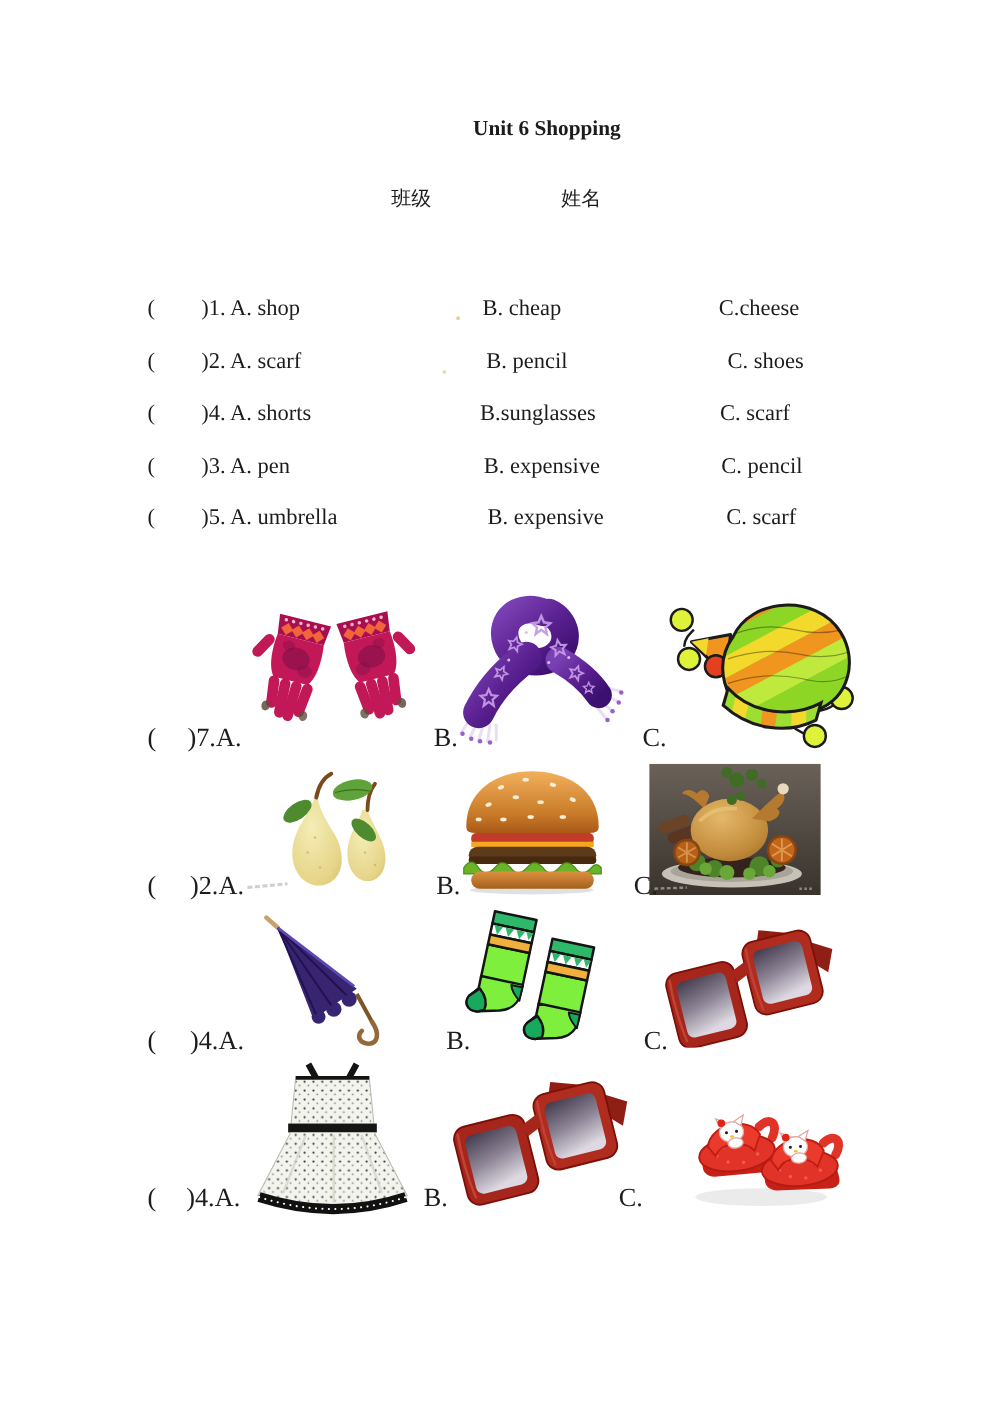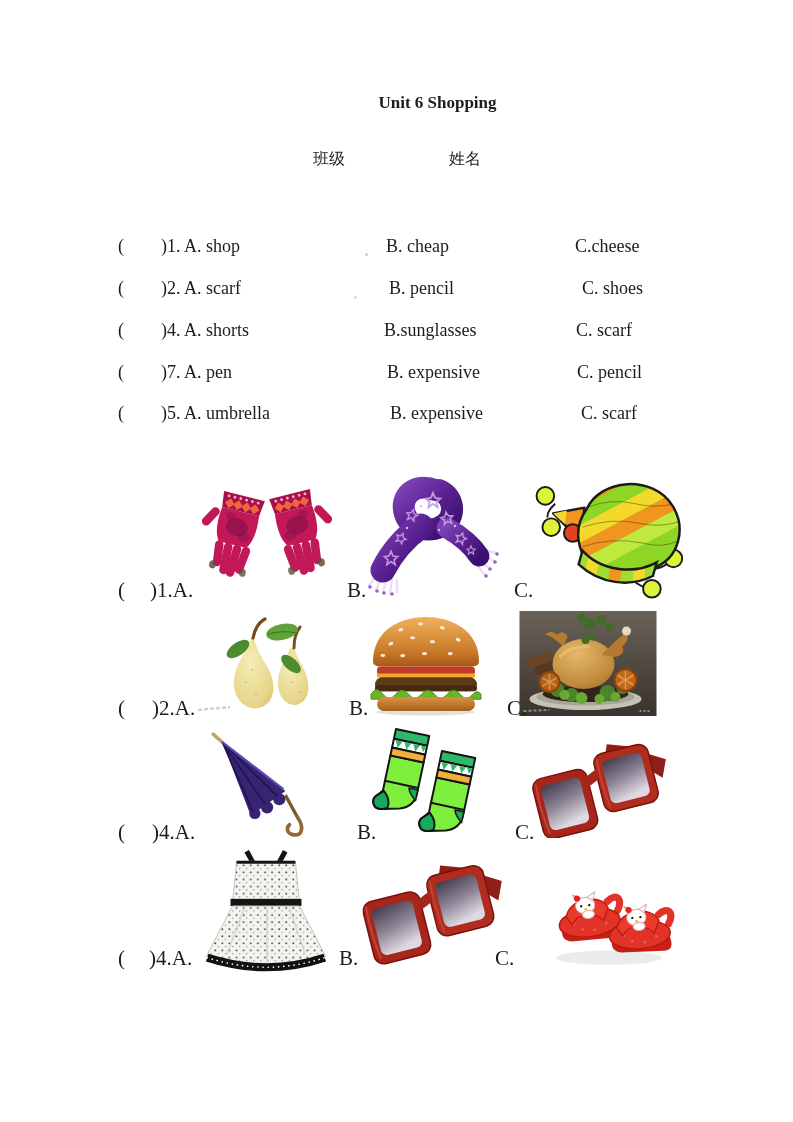--- a/index.html
+++ b/index.html
@@ -65,21 +65,21 @@
     <span style="left:582px">C. shoes</span>
   </div>
   <div class="abs q-row" style="top:320px">
     <span style="left:118px">(</span>
     <span style="left:161px">)4. A. shorts</span>
     <span style="left:384px">B.sunglasses</span>
     <span style="left:576px">C. scarf</span>
   </div>
   <div class="abs q-row" style="top:362px">
     <span style="left:118px">(</span>
-    <span style="left:161px">)7. A. pen</span>
+    <span style="left:161px">)3. A. pen</span>
     <span style="left:387px">B. expensive</span>
     <span style="left:577px">C. pencil</span>
   </div>
   <div class="abs q-row" style="top:403px">
     <span style="left:118px">(</span>
     <span style="left:161px">)5. A. umbrella</span>
     <span style="left:390px">B. expensive</span>
     <span style="left:581px">C. scarf</span>
   </div>
 
@@ -218,21 +218,21 @@
       <g clip-path="url(#brimclip)">
         <rect x="70" y="84" width="12" height="42" fill="#f2d92b" transform="rotate(14 76 100)"></rect>
         <rect x="94" y="86" width="12" height="42" fill="#f0961f" transform="rotate(8 100 104)"></rect>
         <rect x="118" y="86" width="12" height="42" fill="#f2d92b" transform="rotate(2 124 104)"></rect>
       </g>
       <path d="M66,84 C86,106 120,108 142,96 L138,110 C114,122 84,118 62,98 Z" fill="none" stroke="#1b1b1b" stroke-width="2.5"></path>
     </svg>
   </div>
 
   <div class="pic-label" style="left:118px; top:578px">(</div>
-  <div class="pic-label" style="left:150px; top:578px">)1.A.</div>
+  <div class="pic-label" style="left:150px; top:578px">)7.A.</div>
   <div class="pic-label" style="left:347px; top:578px">B.</div>
   <div class="pic-label" style="left:514px; top:578px">C.</div>
 
   <div class="abs pic" style="left:194px; top:612px">
     <svg width="142" height="104" viewBox="0 0 142 104">
       <defs>
         <radialGradient id="prg" cx="0.4" cy="0.35" r="0.9">
           <stop offset="0" stop-color="#f4edb6"></stop>
             <stop offset="0.7" stop-color="#e6d488"></stop>
             <stop offset="1" stop-color="#d3ba64"></stop>

